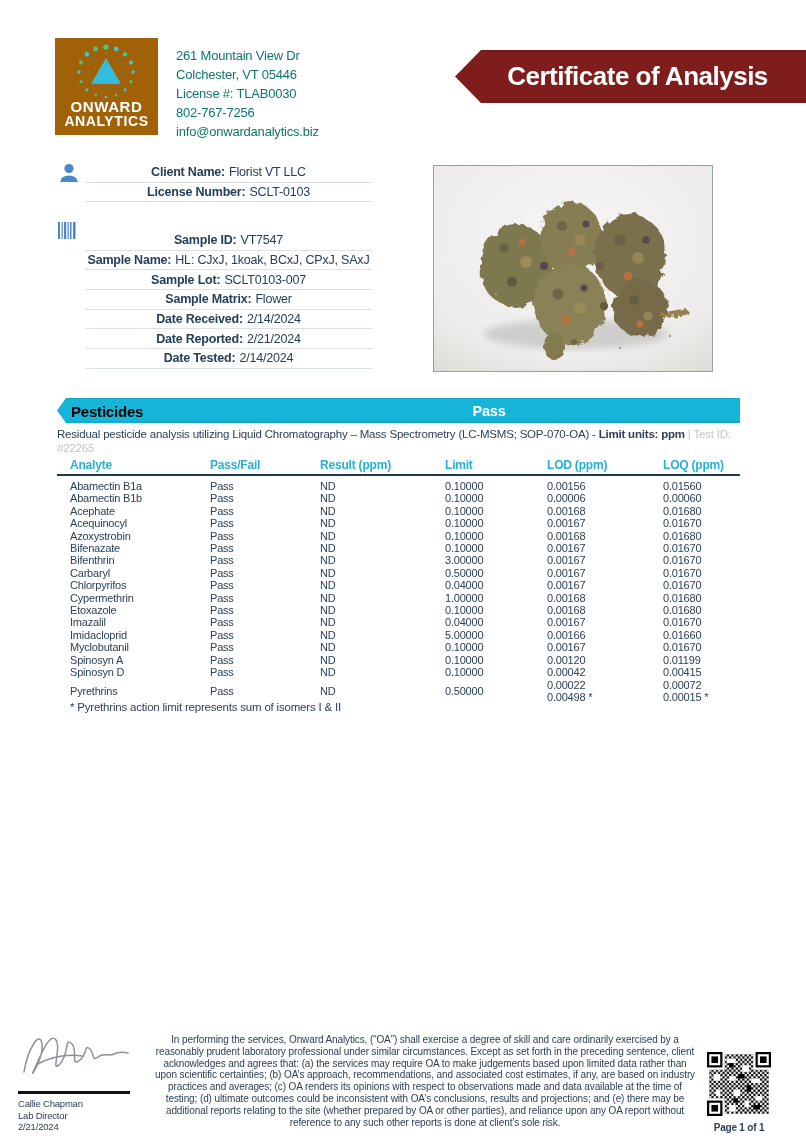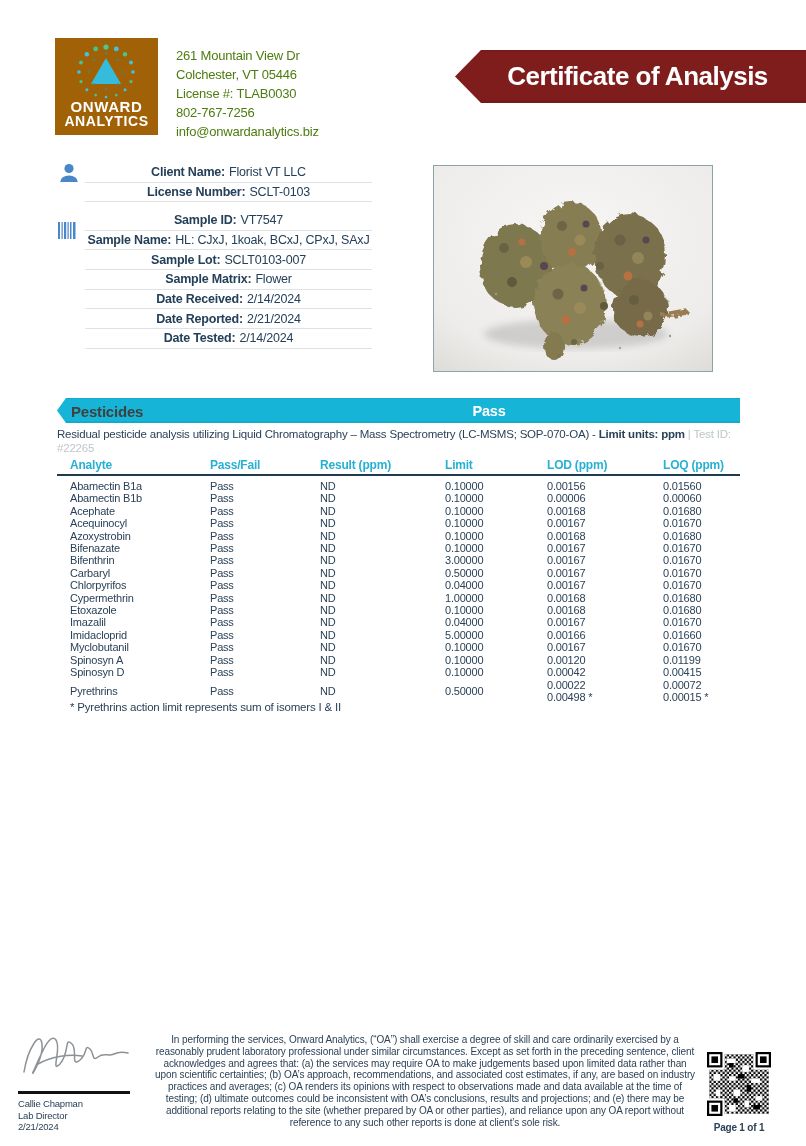--- a/index.html
+++ b/index.html
@@ -6,47 +6,47 @@
   .page{position:relative;width:806px;height:1146px;background:#fff;overflow:hidden;
         font-family:"Liberation Sans","DejaVu Sans",sans-serif;color:#24405a;letter-spacing:-0.2px;}
 
   
   .logo{position:absolute;left:55px;top:38px;width:103px;height:97px;background:#a16207;}
   .logo svg{position:absolute;left:0;top:0;}
   .logo-text{position:absolute;left:0;right:0;bottom:6px;text-align:center;color:#fff;
              font-weight:bold;line-height:15px;letter-spacing:0.6px;}
   .logo-text .l1{font-size:15px;}
   .logo-text .l2{font-size:14px;}
-  .contact{position:absolute;left:176px;top:46px;font-size:13px;line-height:19px;color:#4d7c0f;}
+  .contact{position:absolute;left:176px;top:46px;font-size:13px;line-height:19px;color:#0f766e;}
   .coa-banner{position:absolute;left:455px;top:50px;width:351px;height:53px;background:#7f1d1d;
               clip-path:polygon(26px 0,100% 0,100% 100%,26px 100%,0 50%);
               display:flex;align-items:center;justify-content:center;
               box-shadow:inset 0 2px 0 rgba(0,0,0,.07), inset 0 -3px 0 rgba(0,0,0,.07);}
   .coa-banner span{color:#fff;font-weight:bold;font-size:26px;letter-spacing:-0.5px;padding-left:14px;}
 
   
   .person-ico{position:absolute;left:59px;top:163px;}
   .barcode-ico{position:absolute;left:58px;top:222px;}
   .fields{position:absolute;left:85px;width:287px;}
   .fields.client{top:163px;}
-  .fields.sample{top:211px;}
+  .fields.sample{top:231px;}
   .field-row{height:18.7px;border-bottom:1px solid #dde2e5;font-size:12.5px;
              display:flex;align-items:center;white-space:nowrap;overflow:hidden;justify-content:center;}
   .field-row b{font-weight:bold;margin-right:4px;}
 
   
   .photo{position:absolute;left:433px;top:165px;width:278px;height:205px;border:1px solid #8fa3ab;
          background:#f2f1ef;}
 
   
   .sec-banner{position:absolute;left:57px;top:398px;width:683px;height:25px;background:#16b5d7;
               clip-path:polygon(9px 0,100% 0,100% 100%,9px 100%,0 50%);
               box-shadow:inset 0 1px 0 rgba(0,0,0,.06), inset 0 -2px 0 rgba(0,0,0,.06);}
   .sec-banner .sec-title{position:absolute;left:14px;top:50%;transform:translateY(-50%);
-              color:#404040;font-weight:bold;font-size:15px;}
+              color:#000000;font-weight:bold;font-size:15px;}
   .sec-banner .sec-status{position:absolute;left:432px;top:50%;transform:translate(-50%,-50%);
               color:#fff;font-weight:bold;font-size:14.5px;}
   .method{position:absolute;left:57px;top:427px;width:700px;font-size:11.5px;line-height:14px;color:#2c4257;}
   .method b{font-weight:bold;text-align:center;}
   .method .testid{color:#c0c6ca;}
 
   .ptable{position:absolute;left:57px;top:456px;width:683px;}
   .trow{display:grid;grid-template-columns:153px 110px 125px 102px 116px 1fr;align-items:center;}
   .thead{color:#27b0d4;font-weight:bold;font-size:12px;height:17px;}
   .thead-line{border-bottom:2px solid #203a50;margin-top:1px;margin-bottom:4px;}

